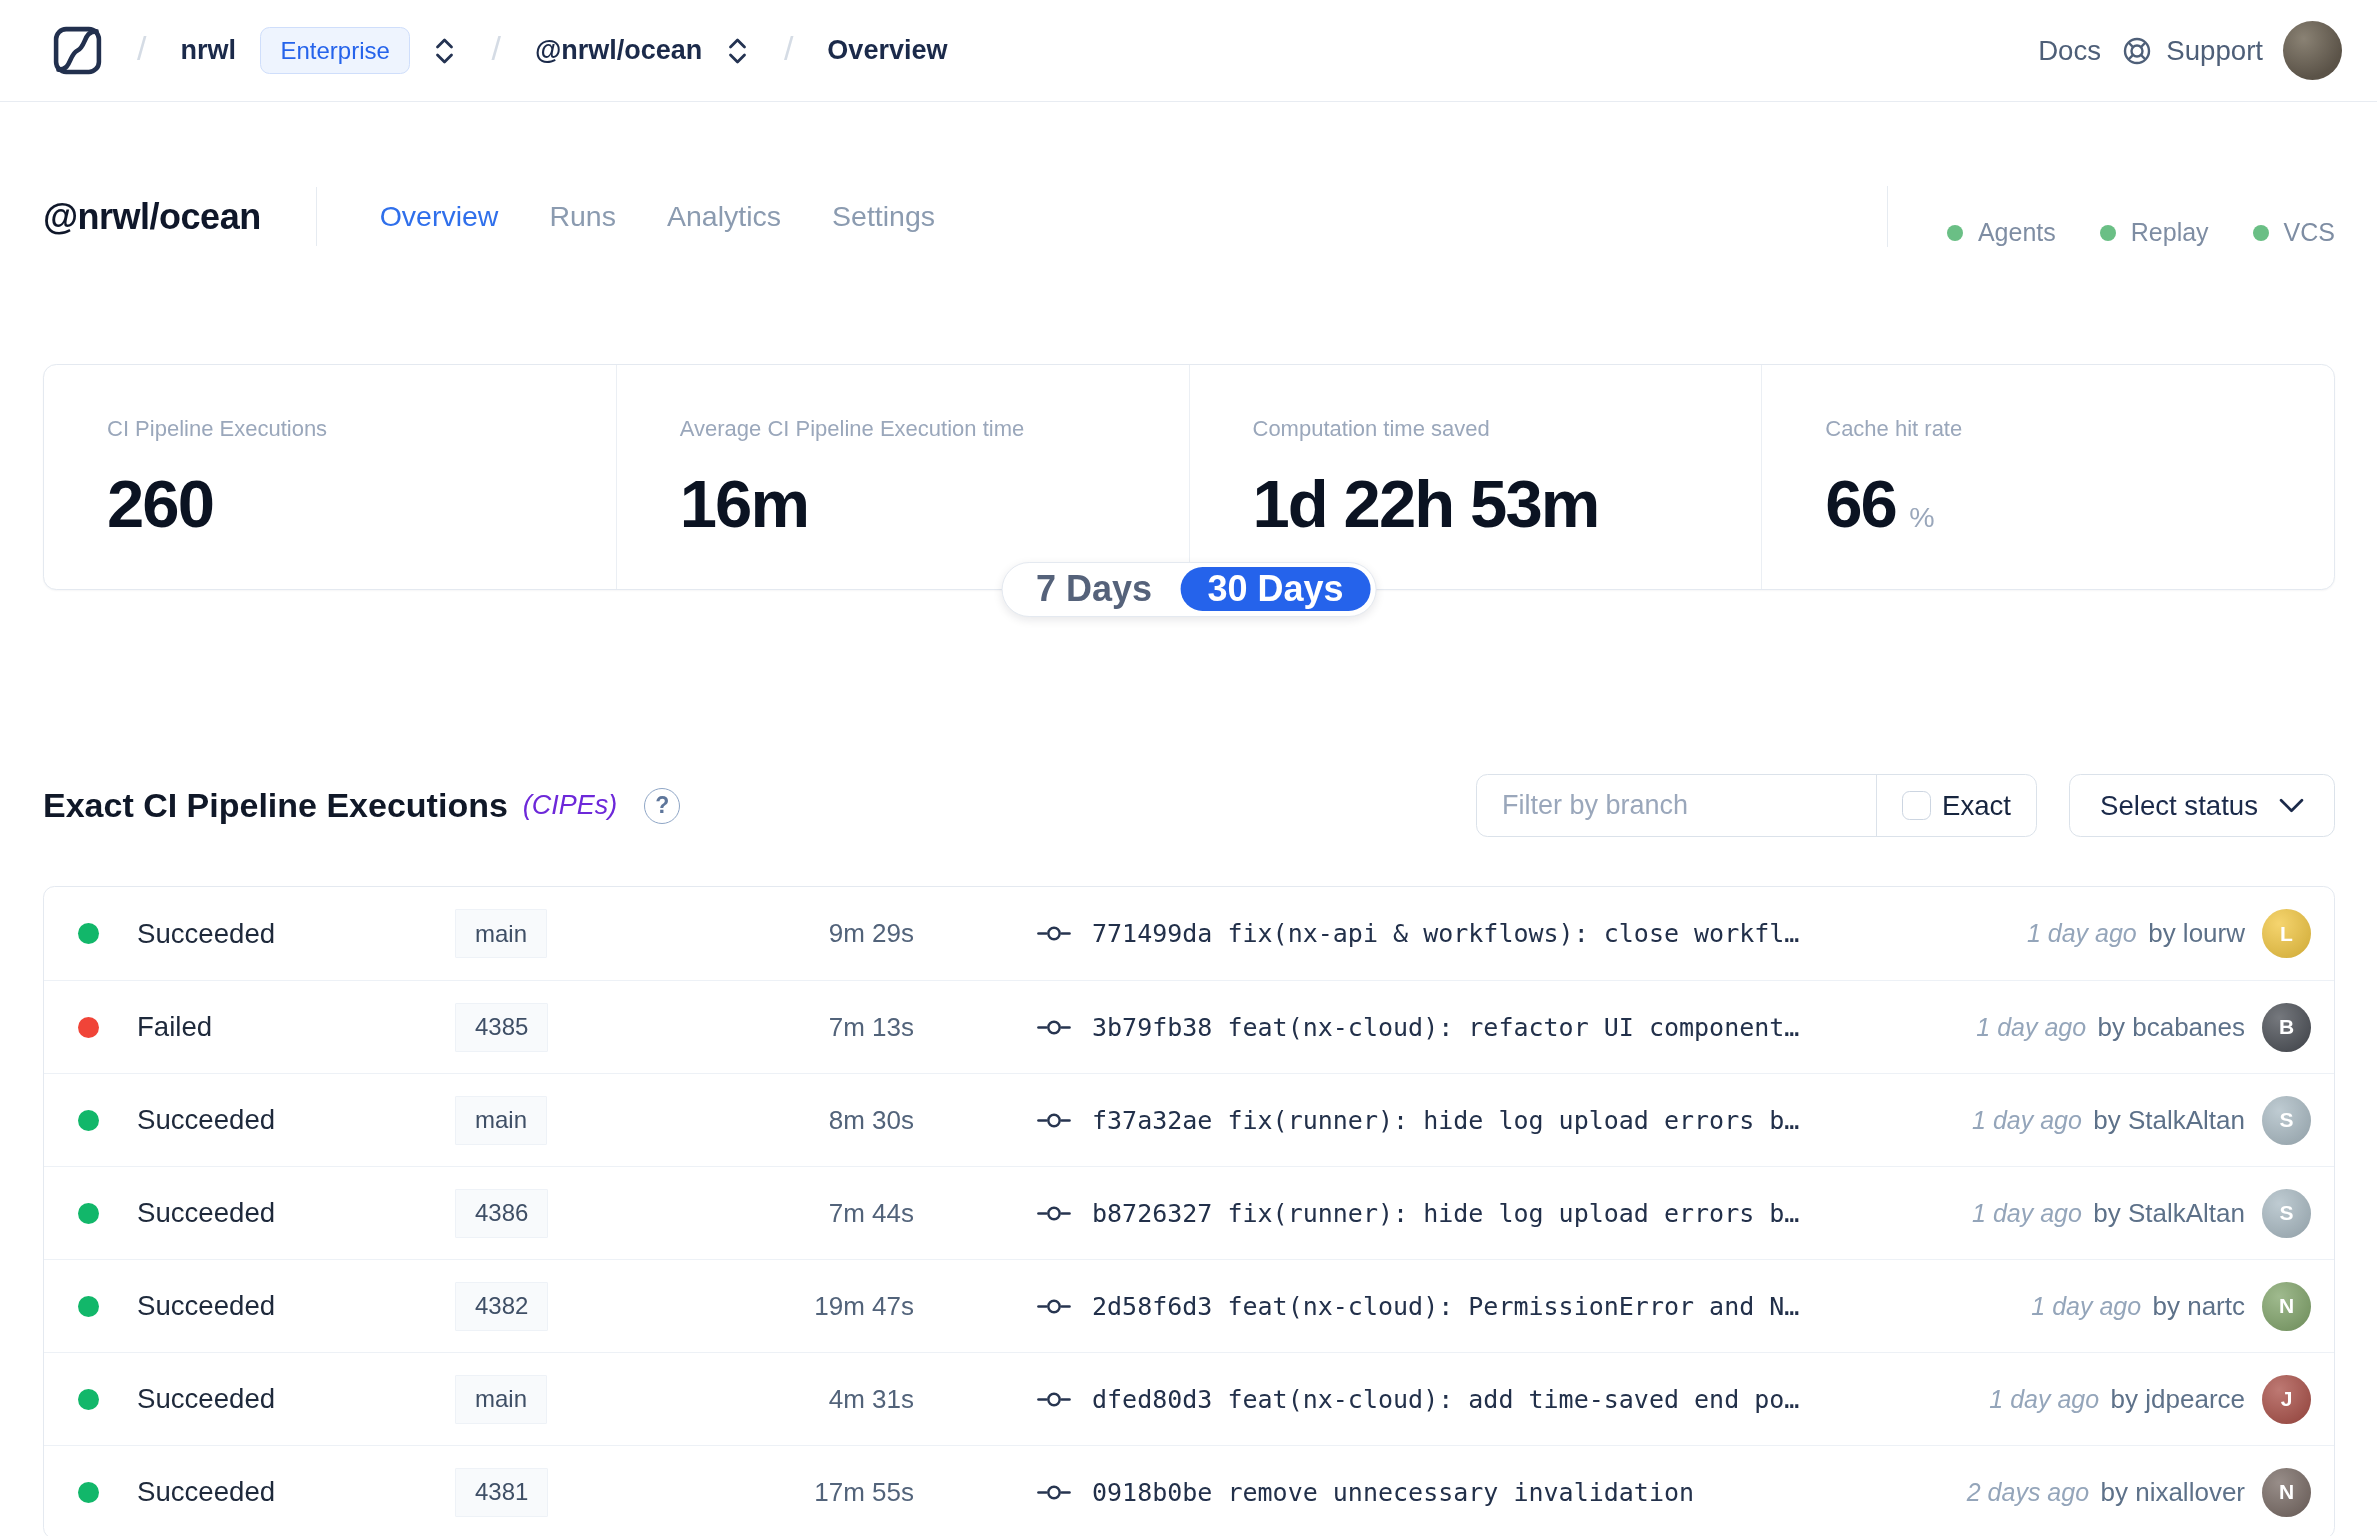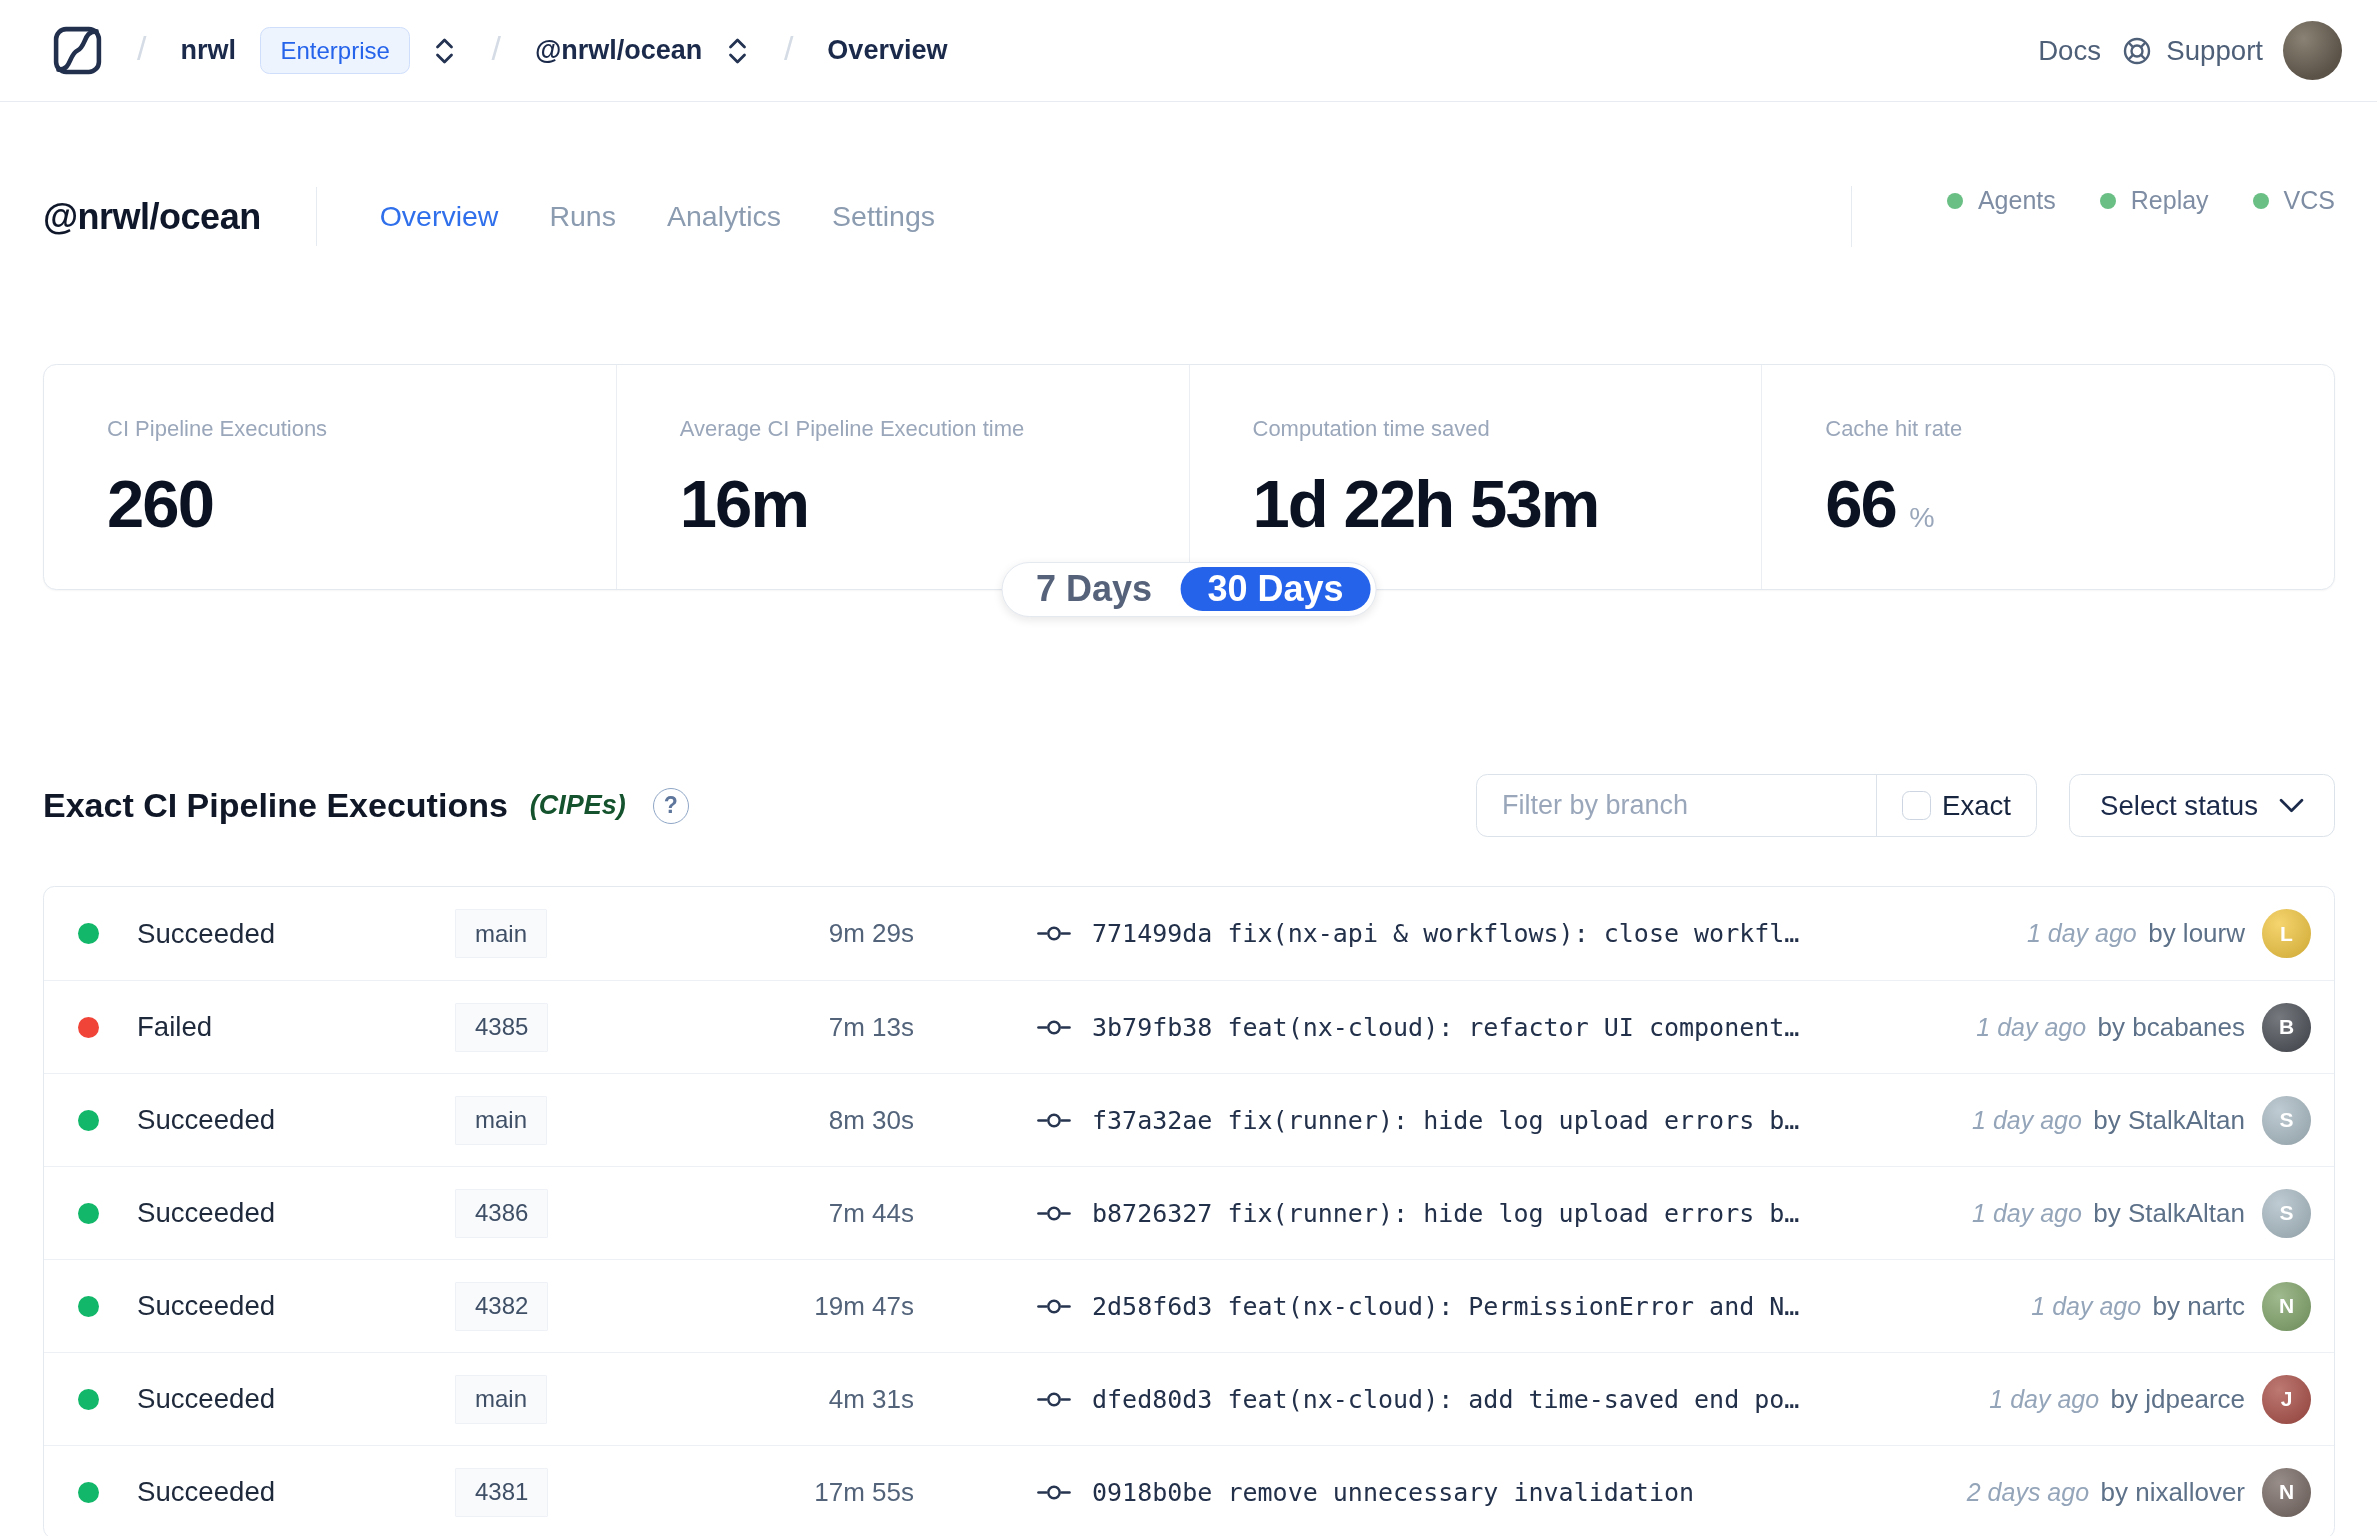--- a/index.html
+++ b/index.html
@@ -22,22 +22,22 @@
   .nav-avatar{width:59px;height:59px;border-radius:50%;
               background:radial-gradient(circle at 35% 30%,#8a7f70,#55503f 70%);cursor:pointer;}
 
   
   .ws-header{margin:84px 43px 0;display:flex;align-items:center;height:61px;}
   .ws-title{font-size:36px;font-weight:700;color:#0f172a;letter-spacing:-0.5px;margin:0;}
   .vdiv{width:1px;height:59px;background:#e6ebf1;margin:0 63px 0 55px;flex:none;}
   .tabs{display:flex;gap:51px;font-size:28.5px;align-items:center;}
   .tab{color:#8b9bb0;font-weight:500;cursor:pointer;}
   .tab.active{color:#2f6feb;}
-  .services{margin-left:auto;display:flex;align-items:flex-start;gap:44px;border-left:1px solid #e6ebf1;
-            padding-left:95px;height:61px;}
+  .services{margin-left:auto;display:flex;align-items:flex-end;gap:44px;border-left:1px solid #e6ebf1;
+            padding-left:59px;height:61px;}
   .service{display:flex;align-items:center;gap:15px;font-size:25px;color:#7e8da3;cursor:pointer;}
   .service-dot{width:16px;height:16px;border-radius:50%;background:#6abf85;flex:none;}
 
   
   .stats{margin:117px 43px 0;position:relative;border:1px solid #e4e9f0;border-radius:13.3px;
          display:flex;height:226px;box-shadow:0 1px 1.9px rgba(16,24,40,.04);box-sizing:border-box;background:#fff;}
   .stat{flex:1;padding:51px 0 0 63px;border-left:1px solid #ebeff4;box-sizing:border-box;}
   .stat:first-child{border-left:none;}
   .stat-label{font-size:22px;color:#9aa7bb;font-weight:500;}
   .stat-value{margin-top:23px;font-size:67px;font-weight:700;color:#0b1322;letter-spacing:-1.9px;}
@@ -45,21 +45,21 @@
   .range-toggle{position:absolute;left:50%;bottom:-27.6px;transform:translateX(-50%);background:#fff;
                 border:1px solid #e4e9f0;border-radius:950px;display:flex;align-items:center;padding:4.8px;
                 height:55px;box-shadow:0 2.9px 9.5px rgba(16,24,40,.10);box-sizing:border-box;}
   .toggle-opt{font-size:36px;font-weight:700;color:#55627a;padding:0 28.5px;line-height:44px;cursor:pointer;
               white-space:nowrap;}
   .toggle-opt.selected{background:#2563eb;color:#fff;border-radius:950px;padding:0 27px;}
 
   
   .cipe-head{margin:184px 43px 0;display:flex;align-items:center;height:63px;}
   .cipe-title{font-size:34px;font-weight:700;color:#101828;margin:0;}
-  .cipe-suffix{font-style:italic;font-weight:700;font-size:27px;margin-left:22px;color:#14532d;}
+  .cipe-suffix{font-style:italic;font-weight:400;font-size:27px;margin-left:15px;color:#6d28d9;}
   .help{width:36px;height:36px;border:1.9px solid #8fa6c6;border-radius:50%;color:#5e769b;font-size:23px;
         display:flex;align-items:center;justify-content:center;margin-left:27px;font-weight:600;cursor:pointer;
         box-sizing:border-box;}
   .filter-group{margin-left:auto;width:561px;height:63px;border:1px solid #dbe2ea;border-radius:11.4px;
                 display:flex;align-items:center;overflow:hidden;background:#fff;box-sizing:border-box;}
   .filter-input{flex:1;border:none;outline:none;font-size:27px;color:#1e293b;padding:0 25px;height:100%;
                 font-family:"Liberation Sans",sans-serif;min-width:0;background:transparent;}
   .filter-input::placeholder{color:#9aa7bb;}
   .filter-div{width:1px;height:100%;background:#dbe2ea;flex:none;}
   .exact{display:flex;align-items:center;gap:11px;padding:0 25px;cursor:pointer;}

